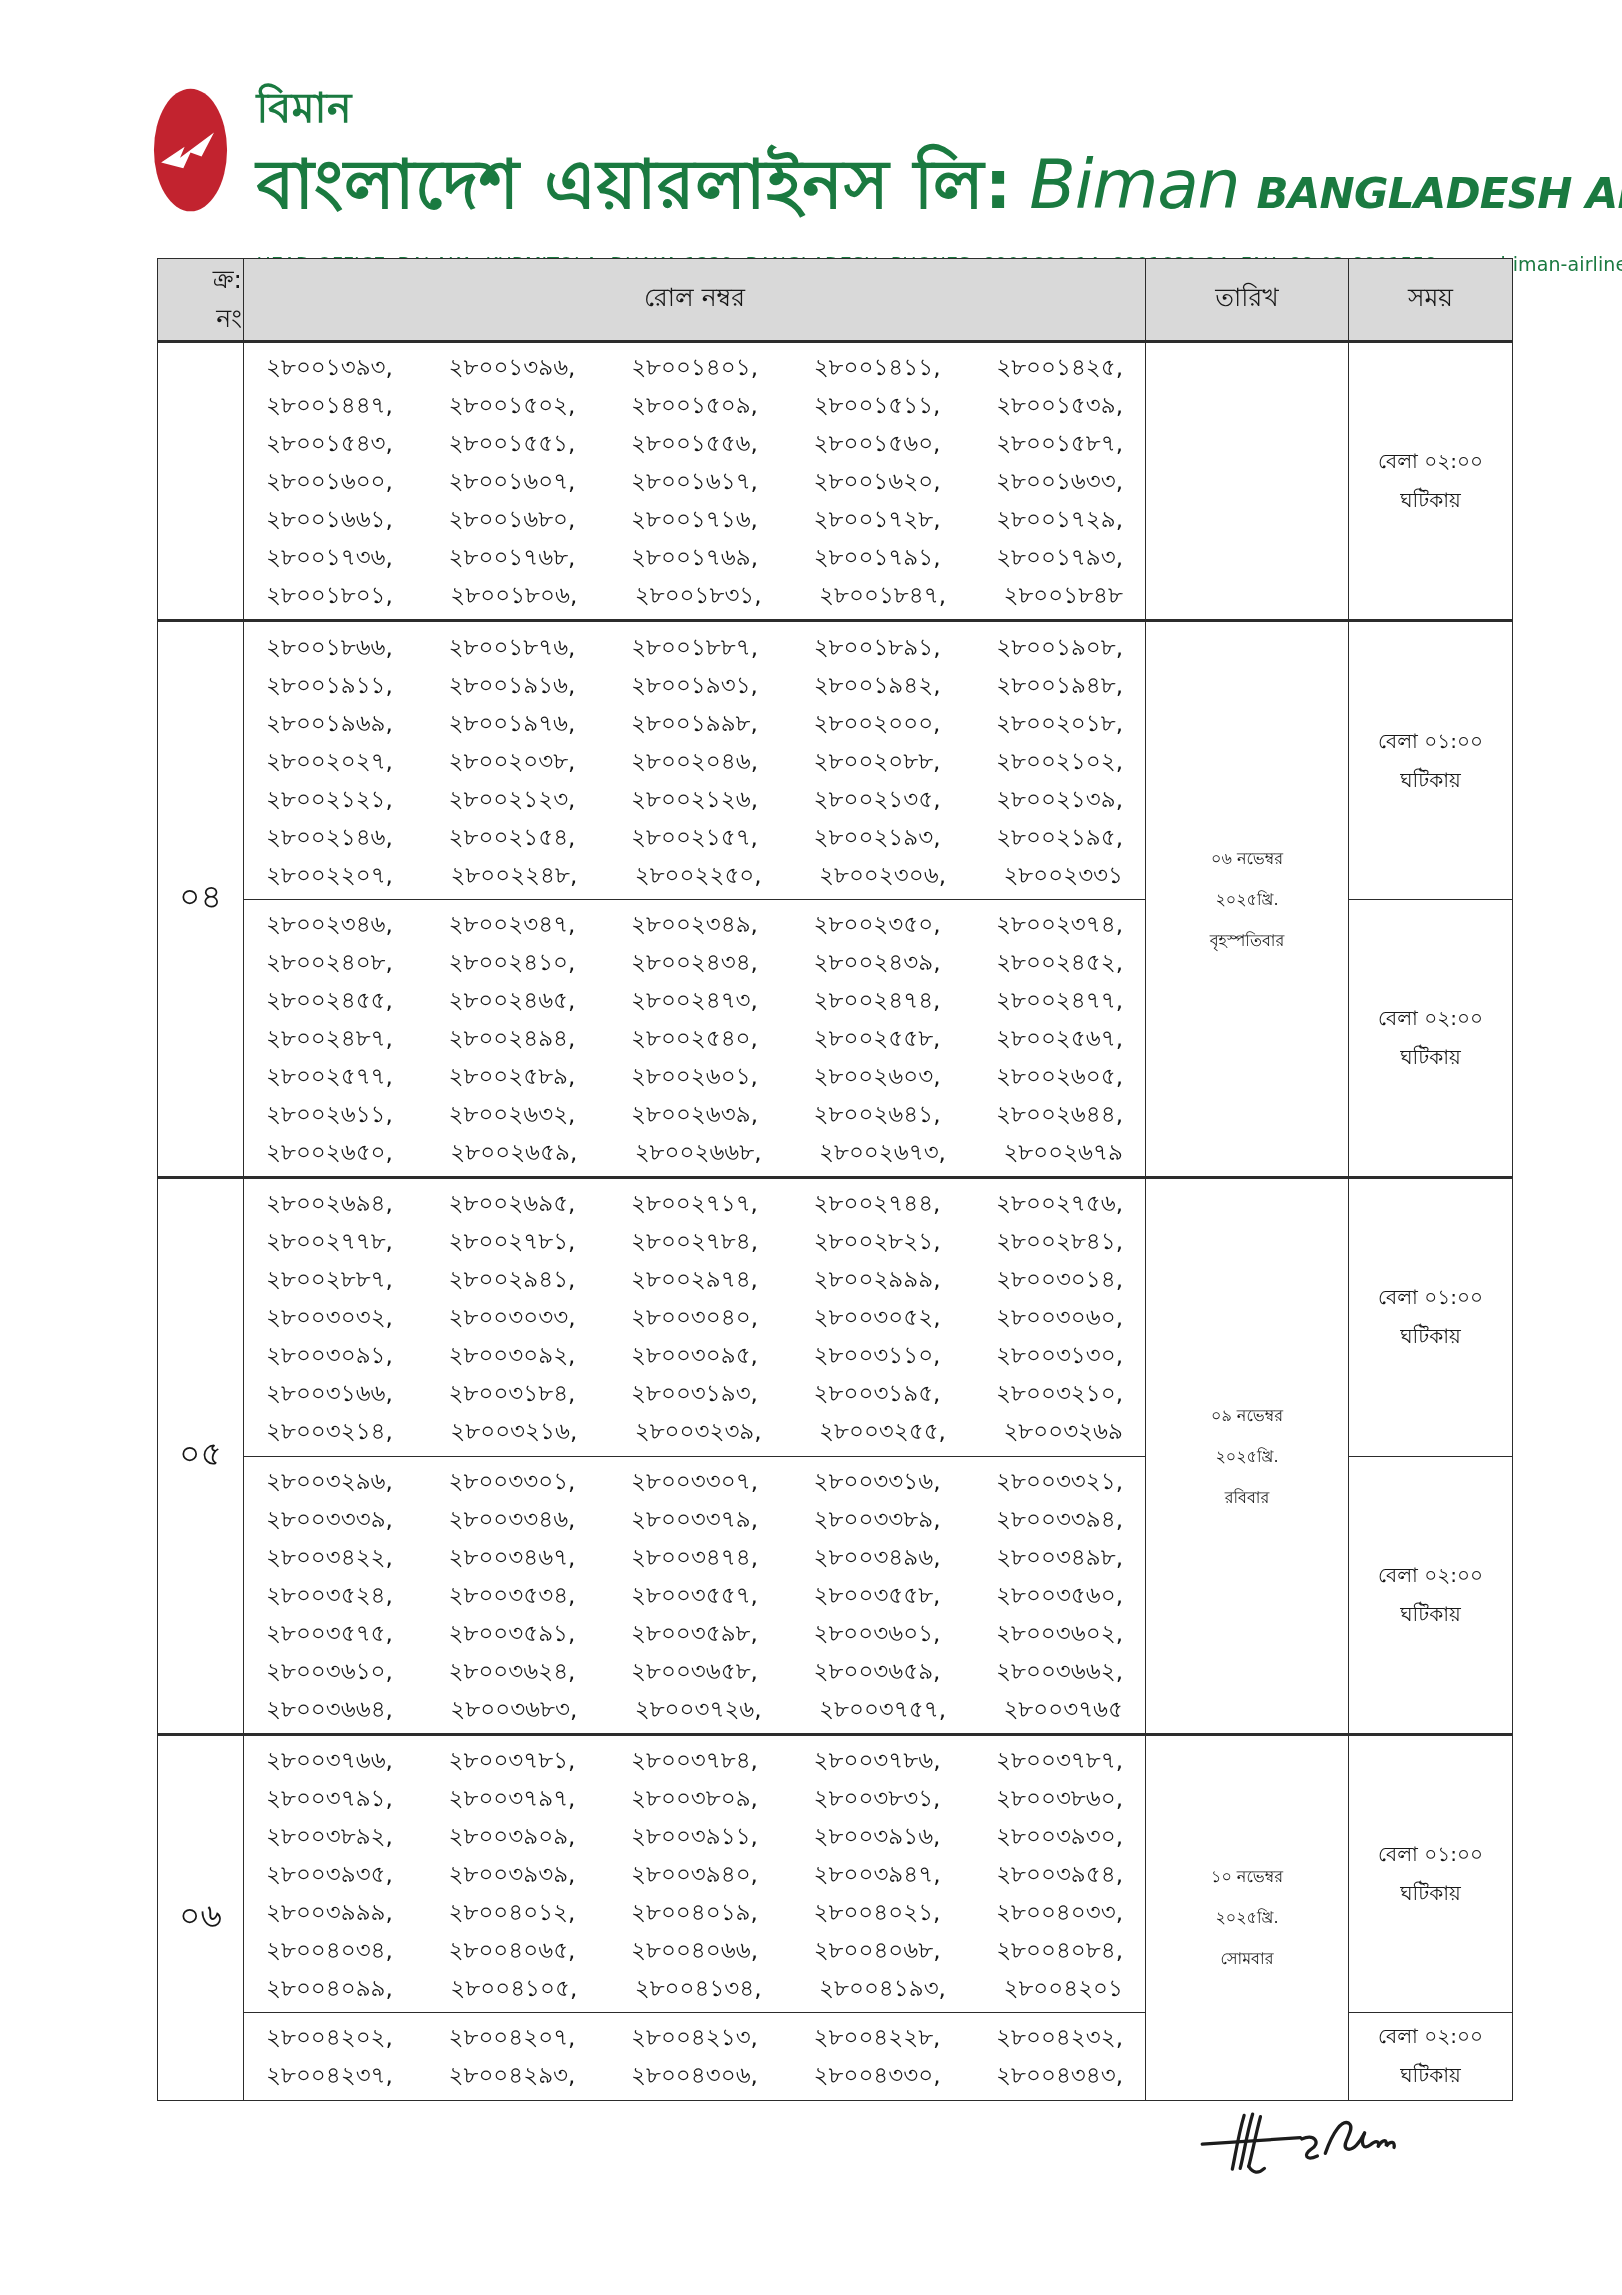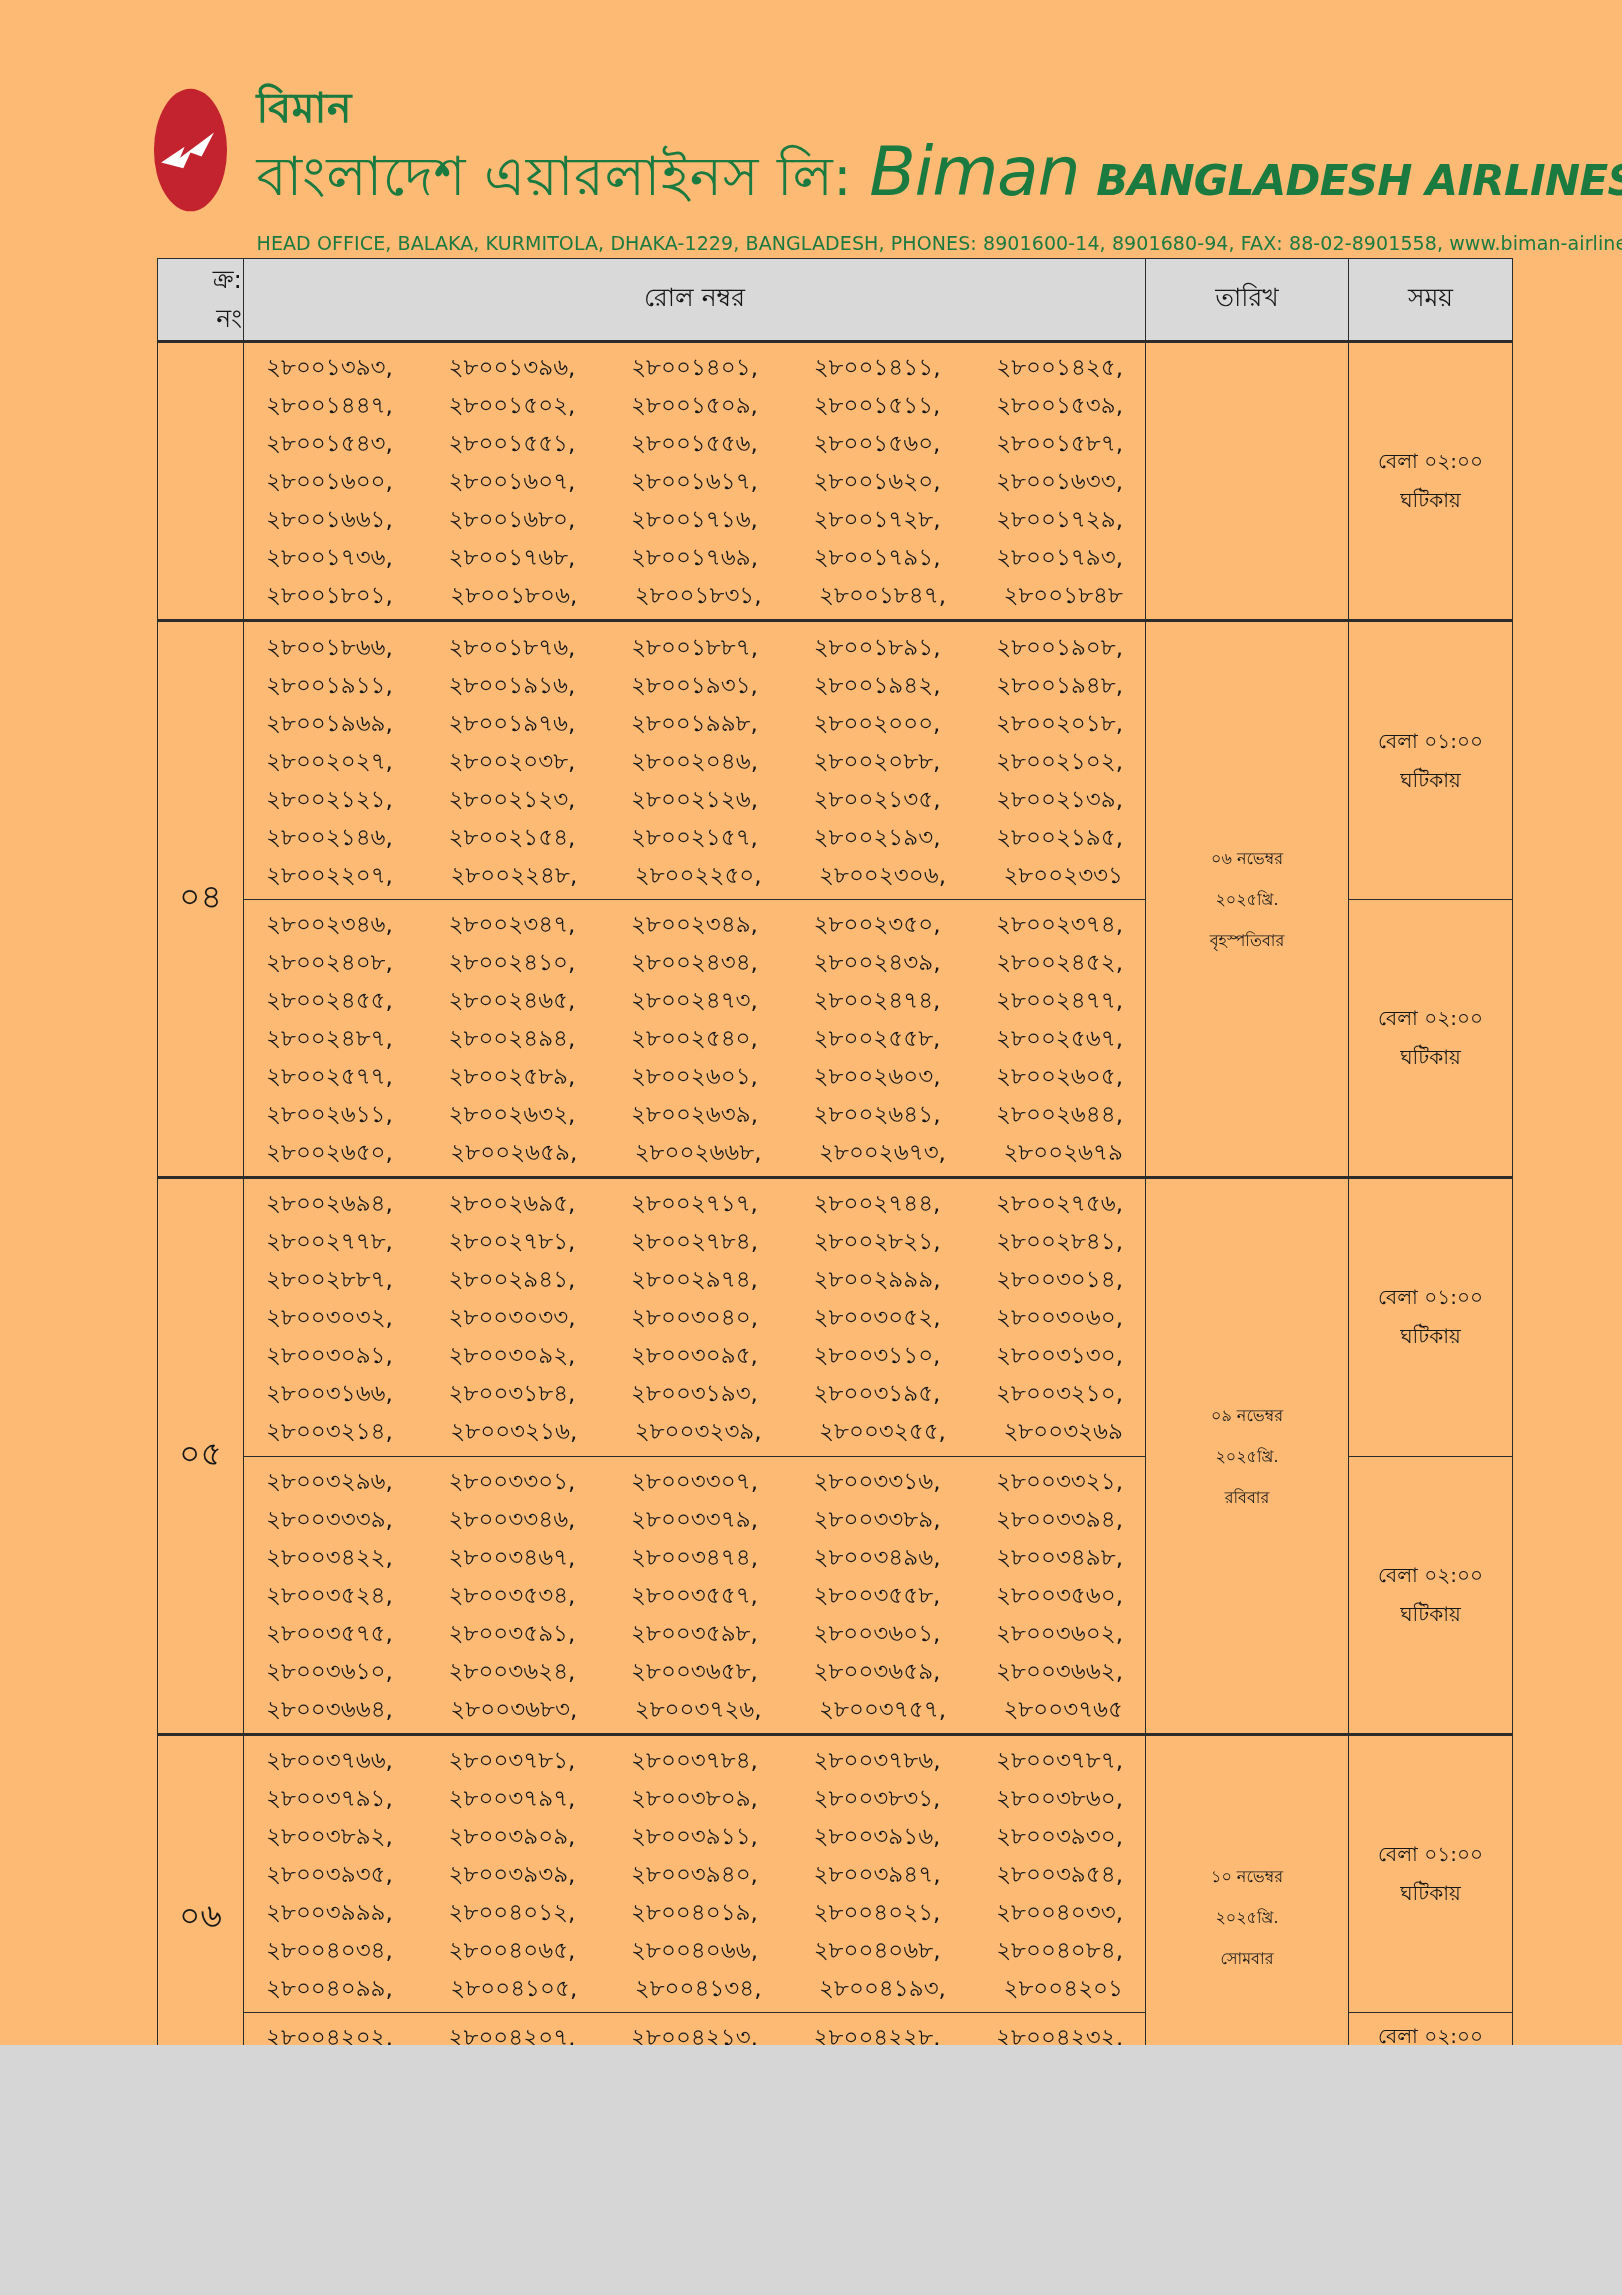--- a/index.html
+++ b/index.html
@@ -1,30 +1,30 @@
 <!DOCTYPE html>
 <html style="font-size:10.5px"><head>
 <meta charset="utf-8">
 <style>
   html,body{margin:0;padding:0;background:#d6d6d6;}
   .page{
     position:relative;
-    width:1623px;height:2045px;
-    background:#fdba74;
+    width:1623px;height:2295px;
+    background:#ffffff;
     font-family:"DejaVu Sans", sans-serif;
     color:#171717;
     overflow:hidden;
   }
   
   .letterhead{position:absolute;left:152px;top:85px;width:1365px;display:flex;align-items:flex-start;}
   .logo{width:77px;height:130px;flex:0 0 auto;}
   .brand-block{margin-left:27.5px;flex:1;}
   .brand-bn-1{font-size:41px;font-weight:bold;line-height:1.15;letter-spacing:0.7px;}
   .brand-row{display:flex;align-items:baseline;gap:17px;white-space:nowrap;}
-  .brand-bn-2{font-size:54px;font-weight:normal;letter-spacing:0.7px;}
+  .brand-bn-2{font-size:68px;font-weight:bold;letter-spacing:0.7px;}
   .brand-en-name{font-size:68px;font-weight:normal;font-style:italic;letter-spacing:-1.3px;}
   .brand-en-suffix{font-size:42px;font-weight:600;font-style:italic;letter-spacing:-0.7px;}
   .green{color:#1a7a40;}
   .address{margin-top:6.5px;font-size:19px;color:#1a7a40;letter-spacing:0.1px;white-space:nowrap;}
   
   table.schedule{
     position:absolute;left:157px;top:258px;width:1355px;
     border-collapse:collapse;table-layout:fixed;
   }
   table.schedule th, table.schedule td{border:1.3px solid #2c2c2c;}

